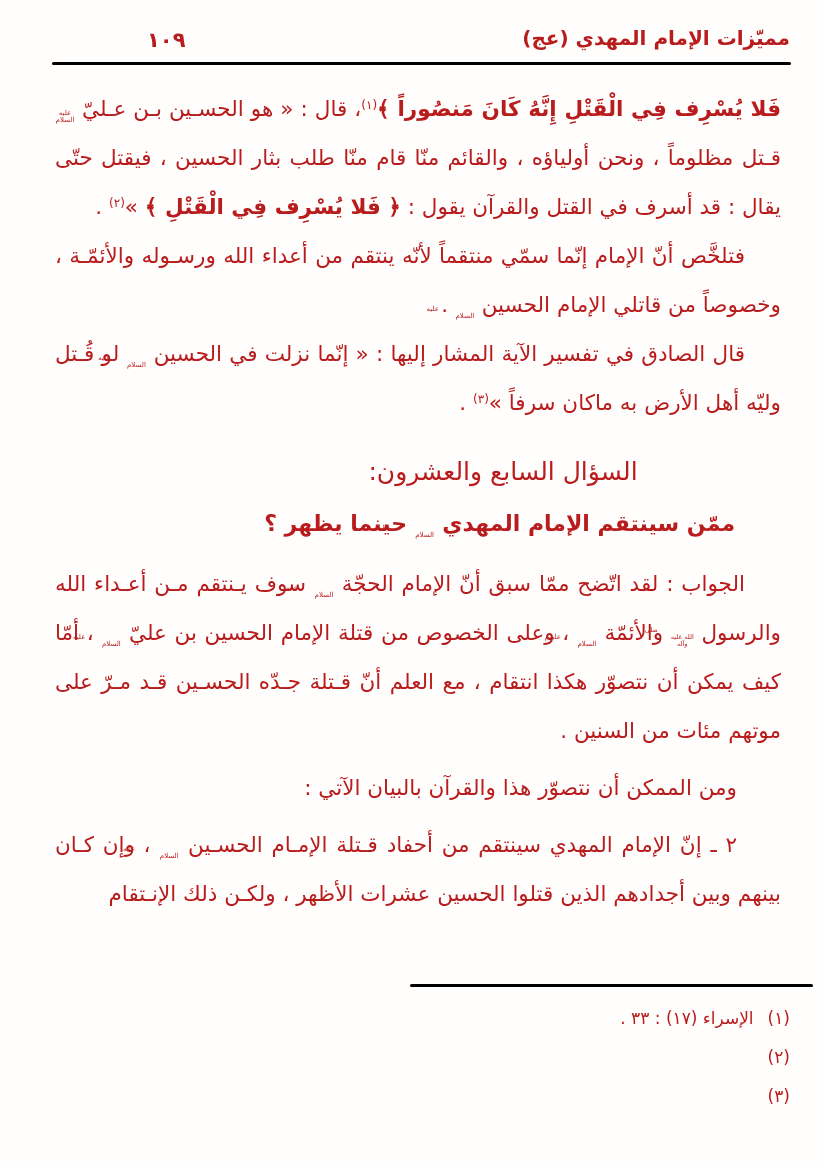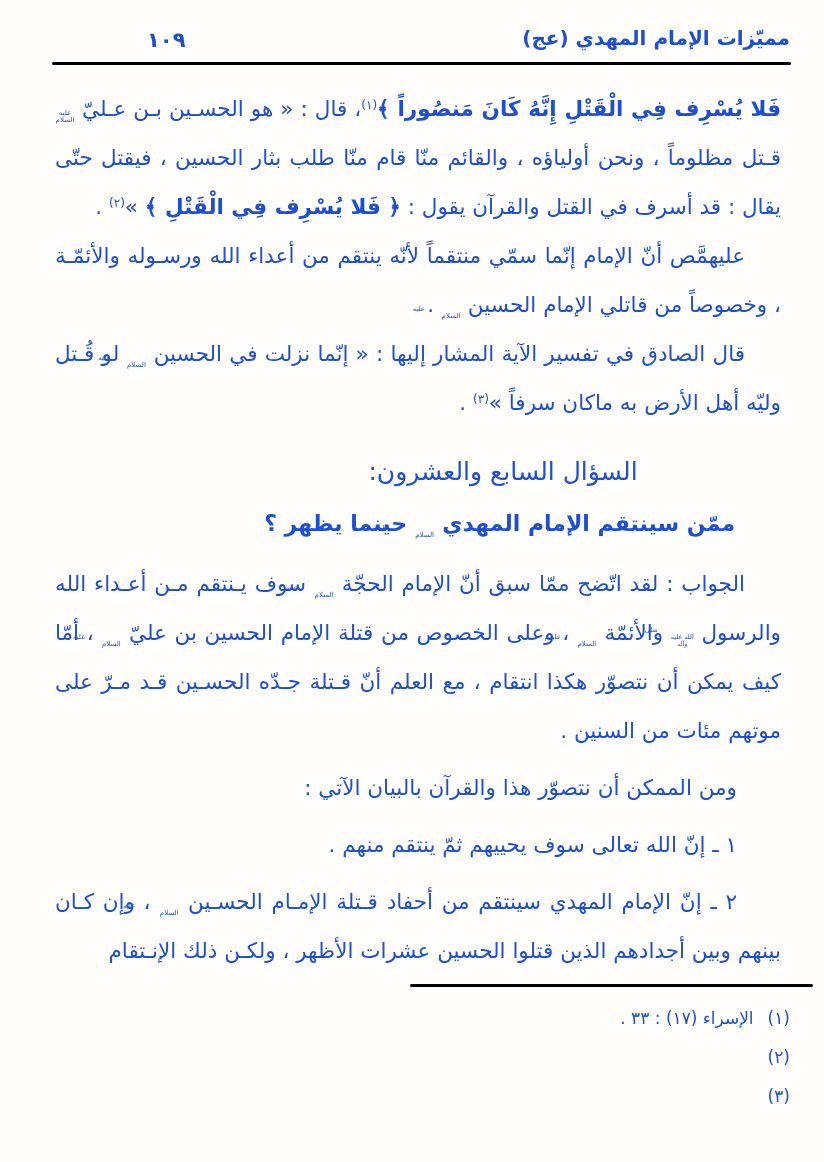--- a/index.html
+++ b/index.html
@@ -2,21 +2,21 @@
 <html lang="ar" dir="rtl"><head>
 <meta charset="utf-8">
 <style>
   html,body{margin:0;padding:0;background:#ffffff;}
   .page{
     position:relative;
     width:824px;height:1162px;
     background:#fffefd;
     overflow:hidden;
     direction:rtl;
-    color:#1d4ed8;
+    color:#b91c1c;
     font-family:"DejaVu Sans", sans-serif;
   }
   
   .hdr-title{
     position:absolute;top:26px;right:34px;
     font-size:20px;font-weight:700;margin-left:18px;
   }
   .hdr-pagenum{
     position:absolute;top:28px;left:147px;
     font-size:21px;font-weight:700;letter-spacing:1px;
@@ -72,33 +72,32 @@
 <div class="page">
 
   <div class="hdr-pagenum">١٠٩</div>
   <div class="hdr-title">مميّزات الإمام المهدي (عج)</div>
   <div class="hdr-rule"></div>
 
   <div class="main">
 
     <p><span class="quran">فَلا يُسْرِف فِي الْقَتْلِ إِنَّهُ كَانَ مَنصُوراً ﴾</span><sup>(١)</sup><span>، قال : « هو الحسـين بـن عـليّ </span><span class="hon">عليه السلام</span><span> قـتل مظلوماً ، ونحن أولياؤه ، والقائم منّا قام منّا طلب بثار الحسين ، فيقتل حتّى يقال : قد أسرف في القتل والقرآن يقول : </span><span class="quran">﴿ فَلا يُسْرِف فِي الْقَتْلِ ﴾</span><span> »</span><sup>(٢)</sup><span> .</span></p>
 
-    <p class="indent"><span>عليهمَّص أنّ الإمام إنّما سمّي منتقماً لأنّه ينتقم من أعداء الله ورسـوله والأئمّـة ، وخصوصاً من قاتلي الإمام الحسين </span><span class="hon">عليه السلام</span><span> .</span></p>
+    <p class="indent"><span>فتلخَّص أنّ الإمام إنّما سمّي منتقماً لأنّه ينتقم من أعداء الله ورسـوله والأئمّـة ، وخصوصاً من قاتلي الإمام الحسين </span><span class="hon">عليه السلام</span><span> .</span></p>
 
     <p class="indent"><span>قال الصادق في تفسير الآية المشار إليها : « إنّما نزلت في الحسين </span><span class="hon">عليه السلام</span><span> لو قُـتل وليّه أهل الأرض به ماكان سرفاً »</span><sup>(٣)</sup><span> .</span></p>
 
     <p class="heading">السؤال السابع والعشرون:</p>
 
     <p class="subheading"><span>ممّن سينتقم الإمام المهدي </span><span class="hon">عليه السلام</span><span> حينما يظهر ؟</span></p>
 
     <p class="indent"><span>الجواب : لقد اتّضح ممّا سبق أنّ الإمام الحجّة </span><span class="hon">عليه السلام</span><span> سوف يـنتقم مـن أعـداء الله والرسول </span><span class="hon hon-saw">صلى الله عليه وآله</span><span> والأئمّة </span><span class="hon">عليهم السلام</span><span> ، وعلى الخصوص من قتلة الإمام الحسين بن عليّ </span><span class="hon">عليه السلام</span><span> ، أمّا كيف يمكن أن نتصوّر هكذا انتقام ، مع العلم أنّ قـتلة جـدّه الحسـين قـد مـرّ على موتهم مئات من السنين .</span></p>
 
     <p class="indent-lg">ومن الممكن أن نتصوّر هذا والقرآن بالبيان الآتي :</p>
 
-    <p class="indent-lg">١ ـ إنّ الله تعالى سوف يحييهم ثمّ ينتقم منهم .</p>
 
     <p class="indent-lg"><span>٢ ـ إنّ الإمام المهدي سينتقم من أحفاد قـتلة الإمـام الحسـين </span><span class="hon">عليه السلام</span><span> ، وإن كـان بينهم وبين أجدادهم الذين قتلوا الحسين عشرات الأظهر ، ولكـن ذلك الإنـتقام</span></p>
 
   </div>
 
   <div class="footer">
     <div class="fn-rule"></div>
     <div class="footnote">
       <span class="fn-marker">(١)</span>
       <span class="fn-text">الإسراء (١٧) : ٣٣ .</span>

